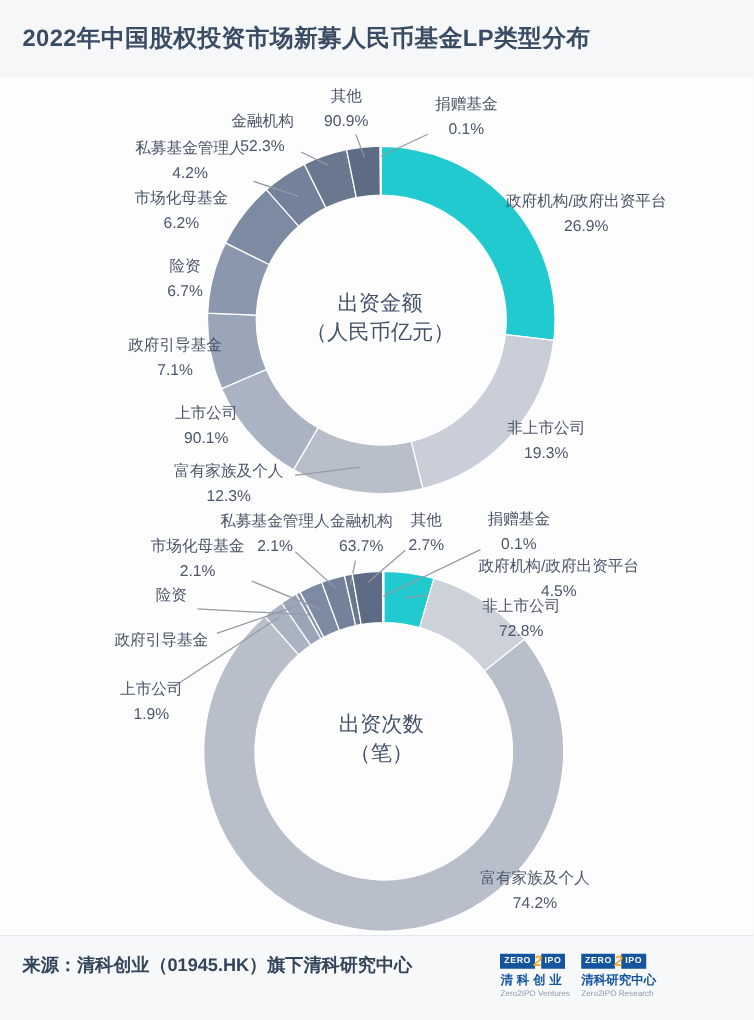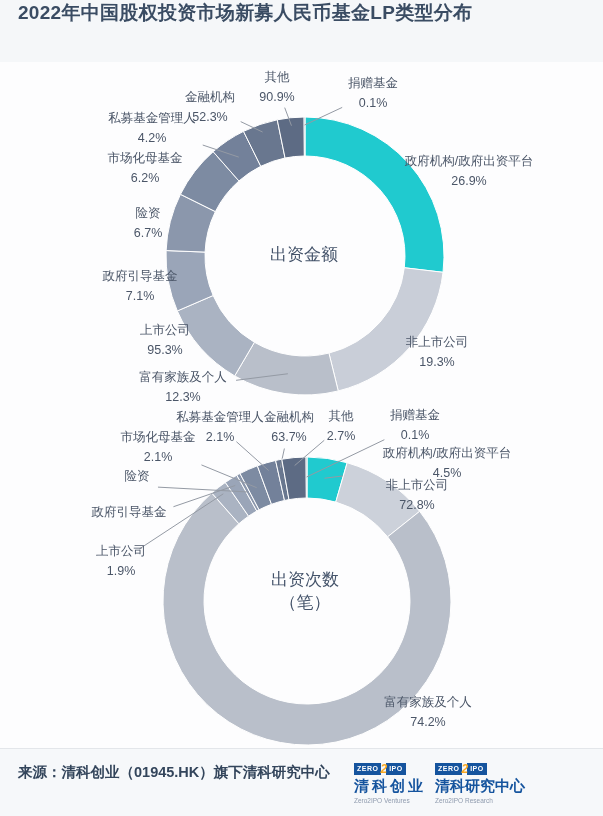--- a/index.html
+++ b/index.html
@@ -3,21 +3,21 @@
 <meta charset="utf-8">
 <style>
   html,body{margin:0;padding:0;background:#e9ebee;}
   .page{
     position:relative;width:603px;height:816px;overflow:hidden;
     background:#FDFDFE;font-family:"Liberation Sans","DejaVu Sans",sans-serif;
     -webkit-font-smoothing:antialiased;
   }
   .header-band{
     position:absolute;left:0;top:0;width:603px;height:62px;
-    background:#F5F7F9;display:flex;
+    background:#F5F7F9;display:flex;align-items:center;
   }
   .page-title{
     margin-left:18px;font-size:19px;font-weight:700;color:#3A4C63;letter-spacing:0.3px;
   }
   .chart-area{position:absolute;left:0;top:0;width:603px;height:816px;}
   .chart-svg{position:absolute;left:0;top:0;}
   .slice-label{
     position:absolute;width:170px;text-align:center;
     font-size:12.5px;line-height:20px;color:#4B5668;white-space:nowrap;
   }
@@ -38,21 +38,21 @@
   .logo{display:flex;flex-direction:column;align-items:flex-start;}
   .logo-badge{display:flex;align-items:center;}
   .logo-zero,.logo-ipo{
     background:#15549E;color:#FFFFFF;font-size:7px;font-weight:700;
     padding:2px 3px;letter-spacing:0.5px;line-height:1.1;
   }
   .logo-two{
     color:#F7A823;font-size:12px;font-weight:800;font-style:italic;
     line-height:1;margin:0 -1px;position:relative;z-index:2;
   }
-  .logo-cn{font-size:15px;font-weight:700;color:#15549E;margin-top:2px;}
+  .logo-cn{font-size:10px;font-weight:700;color:#15549E;margin-top:2px;}
   .logo-cn.spread{letter-spacing:3px;}
   .logo-en{font-size:6.5px;color:#8E9AAD;margin-top:1px;}
 </style>
 </head>
 <body>
 
 <div class="page">
 
   <div class="chart-area">
     <svg class="chart-svg" width="603" height="816" viewBox="0 0 603 816">
@@ -89,41 +89,42 @@
         <path d="M275.59 460.47 A144 144 0 0 1 281.80 459.22 L288.97 499.59 A103 103 0 0 0 284.53 500.48 Z" fill="#69778F" stroke="#FFFFFF" stroke-width="1"></path>
         <line x1="284.38" y1="448.51" x2="280.26" y2="467.66" stroke="#949AA4" stroke-width="1"></line>
         <path d="M281.80 459.22 A144 144 0 0 1 306.10 457.00 L306.35 498.00 A103 103 0 0 0 288.97 499.59 Z" fill="#5D6B84" stroke="#FFFFFF" stroke-width="1"></path>
         <line x1="324.26" y1="440.28" x2="294.63" y2="465.56" stroke="#949AA4" stroke-width="1"></line>
         <path d="M306.10 457.00 A144 144 0 0 1 307.00 457.00 L307.00 498.00 A103 103 0 0 0 306.35 498.00 Z" fill="#566379" stroke="#FFFFFF" stroke-width="1"></path>
         <line x1="384.35" y1="439.71" x2="306.61" y2="477.00" stroke="#949AA4" stroke-width="1"></line>
       </svg>
 
     <div class="center-label c1">
       <div>出资金额</div>
+      <div>（人民币亿元）</div>
     </div>
 
     <div class="center-label c2">
       <div>出资次数</div>
       <div>（笔）</div>
     </div>
   <div class="slice-label" style="left: 384px; top: 151px;">
         <div>政府机构/政府出资平台</div>
         <div>26.9%</div>
       </div>
       <div class="slice-label" style="left: 352px; top: 332px;">
         <div>非上市公司</div>
         <div>19.3%</div>
       </div>
       <div class="slice-label" style="left: 98px; top: 367px;">
         <div>富有家族及个人</div>
         <div>12.3%</div>
       </div>
       <div class="slice-label" style="left: 80px; top: 320px;">
         <div>上市公司</div>
-        <div>95.3%</div>
+        <div>90.1%</div>
       </div>
       <div class="slice-label" style="left: 55px; top: 266px;">
         <div>政府引导基金</div>
         <div>7.1%</div>
       </div>
       <div class="slice-label" style="left: 63px; top: 203px;">
         <div>险资</div>
         <div>6.7%</div>
       </div>
       <div class="slice-label" style="left: 60px; top: 148px;">

